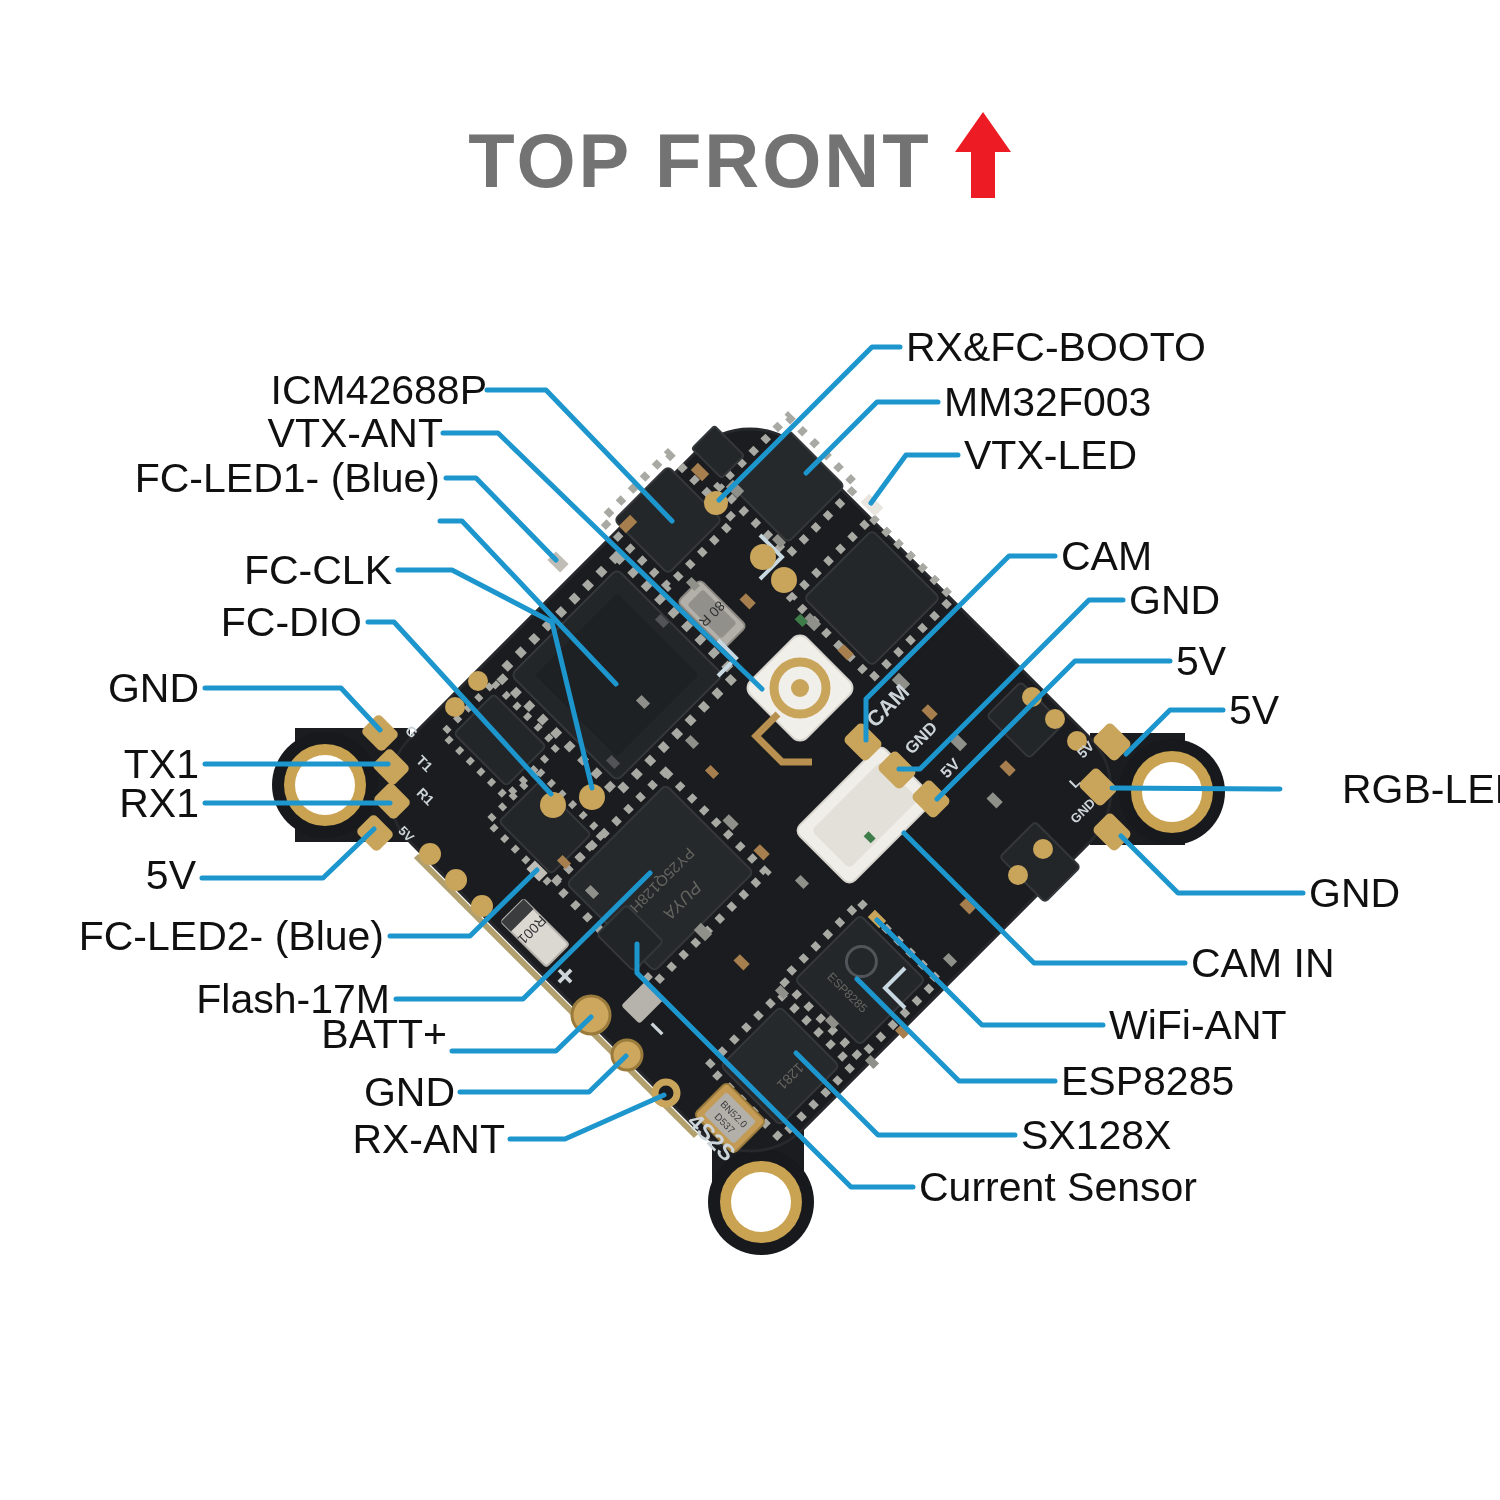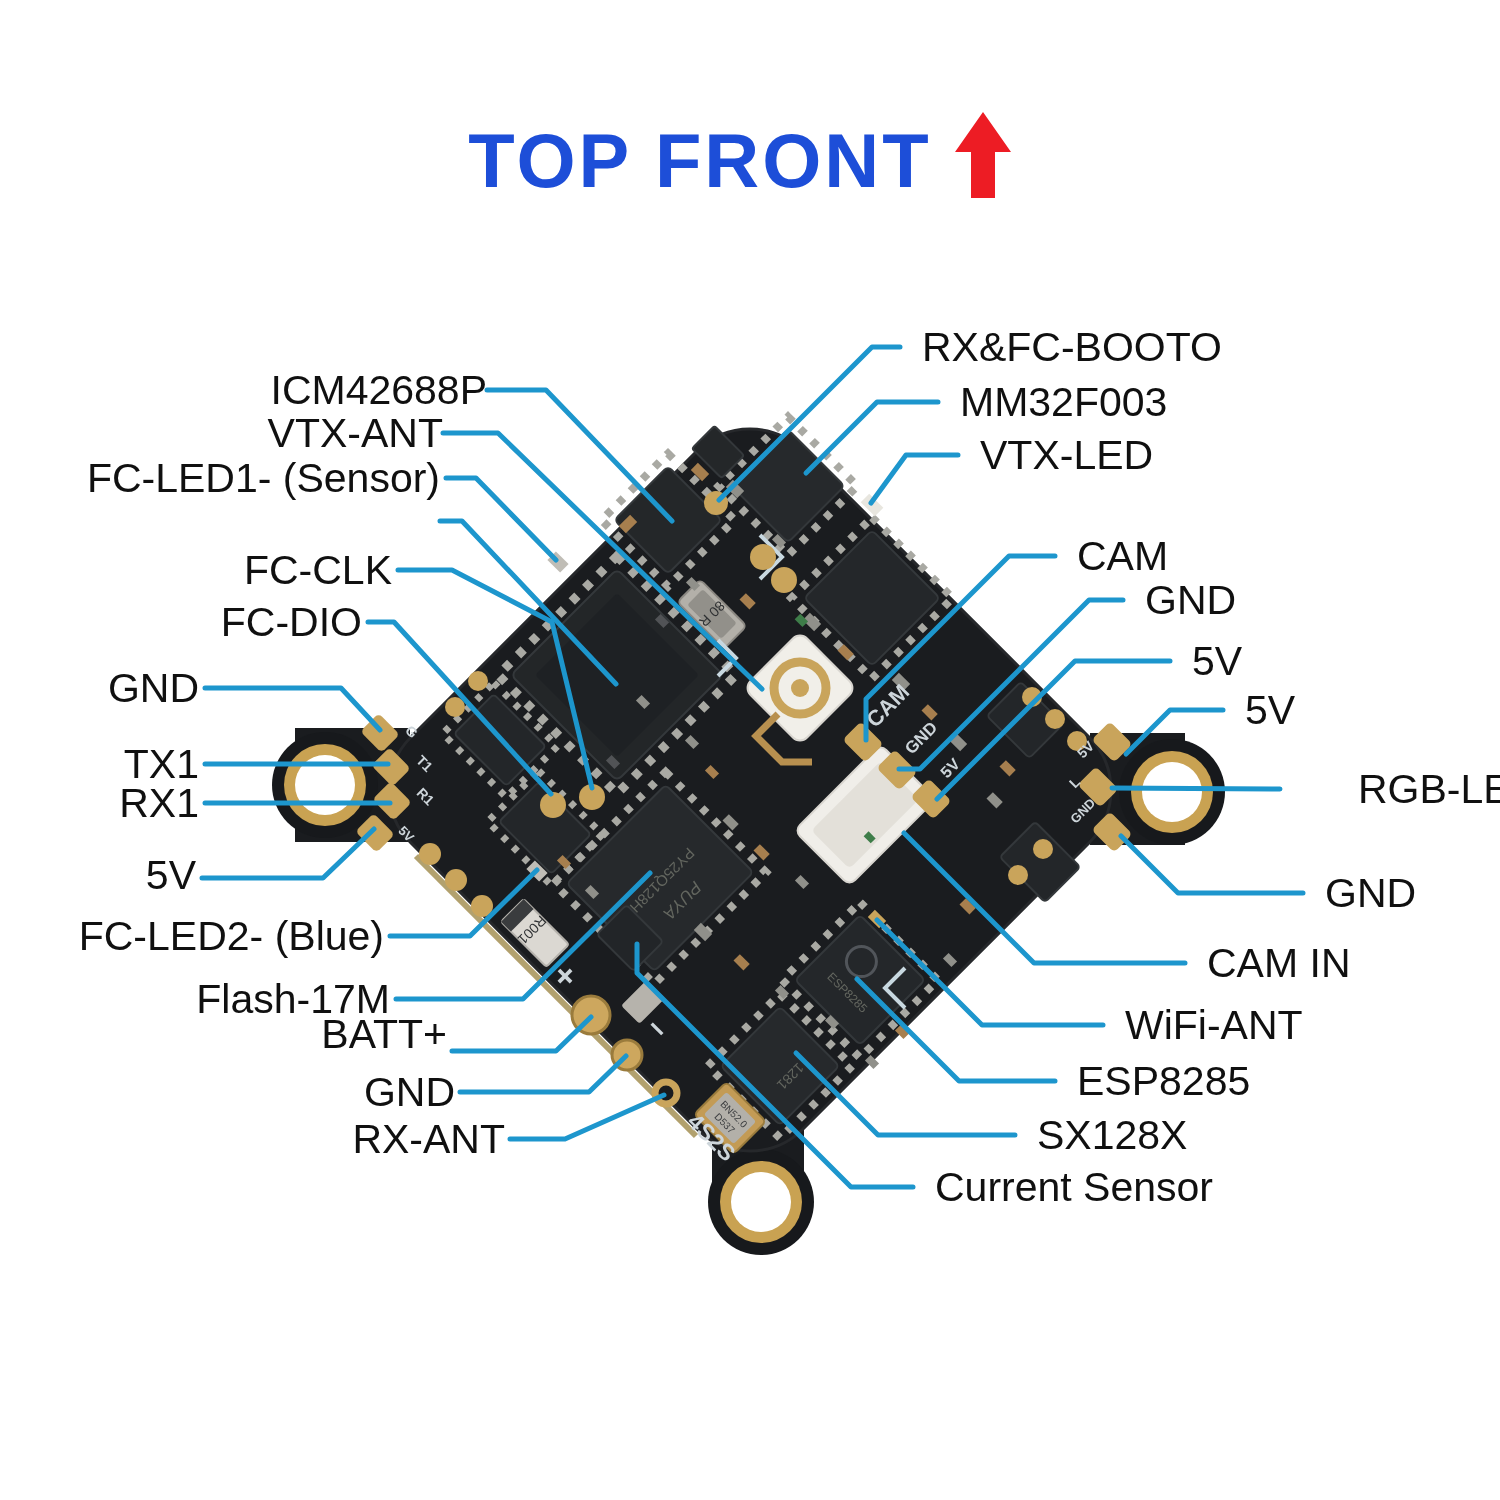--- a/index.html
+++ b/index.html
@@ -2,23 +2,23 @@
 <html><head>
 <meta charset="utf-8">
 <style>
   html,body{margin:0;padding:0;background:#ffffff;}
   .stage{position:relative;width:1500px;height:1500px;background:#ffffff;overflow:hidden;
          font-family:"Liberation Sans",sans-serif;}
   .board-svg{position:absolute;left:0;top:0;}
   .lbl{position:absolute;font-size:41px;color:#101010;white-space:nowrap;line-height:1;
        font-family:"Liberation Sans",sans-serif;}
   .lbl.r{transform:translate(-100%,-50%);}
-  .lbl.l{transform:translate(0,-50%);margin-left:16px;}
+  .lbl.l{transform:translate(0,-50%);}
   .title{position:absolute;left:700px;top:160px;transform:translate(-50%,-50%);
-         font-size:76px;font-weight:bold;letter-spacing:3px;color:#1d4ed8;white-space:nowrap;}
+         font-size:76px;font-weight:bold;letter-spacing:3px;color:#737373;white-space:nowrap;}
   .ss{fill:#cdd5da;font-family:"Liberation Sans",sans-serif;font-weight:bold;text-anchor:middle;}
   .chipmark{fill:#63665f;font-family:"Liberation Sans",sans-serif;text-anchor:middle;}
   .leader{fill:none;stroke-width:5;stroke-linecap:round;stroke-linejoin:round;}
 </style>
 </head>
 <body>
 
 <div class="stage">
 
   <svg class="board-svg" width="1500" height="1500" viewBox="0 0 1500 1500">
@@ -266,21 +266,21 @@
       <polyline class="leader" points="913,1187 851,1187 637,973 637,944" stroke="#1d96cd"></polyline>
     </g>
 
     <polygon points="983,112 955,152 971,152 971,198 995,198 995,152 1011,152" fill="#ed1c24"></polygon>
   </svg>
 
   <div class="title">TOP FRONT</div>
 
   <div class="lbl r" style="left:487px;top:390px">ICM42688P</div>
   <div class="lbl r" style="left:443px;top:433px">VTX-ANT</div>
-  <div class="lbl r" style="left:440px;top:478px">FC-LED1- (Sensor)</div>
+  <div class="lbl r" style="left:440px;top:478px">FC-LED1- (Blue)</div>
   <div class="lbl r" style="left:392px;top:570px">FC-CLK</div>
   <div class="lbl r" style="left:362px;top:622px">FC-DIO</div>
   <div class="lbl r" style="left:199px;top:688px">GND</div>
   <div class="lbl r" style="left:199px;top:764px">TX1</div>
   <div class="lbl r" style="left:199px;top:803px">RX1</div>
   <div class="lbl r" style="left:196px;top:875px">5V</div>
   <div class="lbl r" style="left:384px;top:936px">FC-LED2- (Blue)</div>
   <div class="lbl r" style="left:390px;top:999px">Flash-17M</div>
   <div class="lbl r" style="left:447px;top:1034px">BATT+</div>
   <div class="lbl r" style="left:455px;top:1092px">GND</div>

